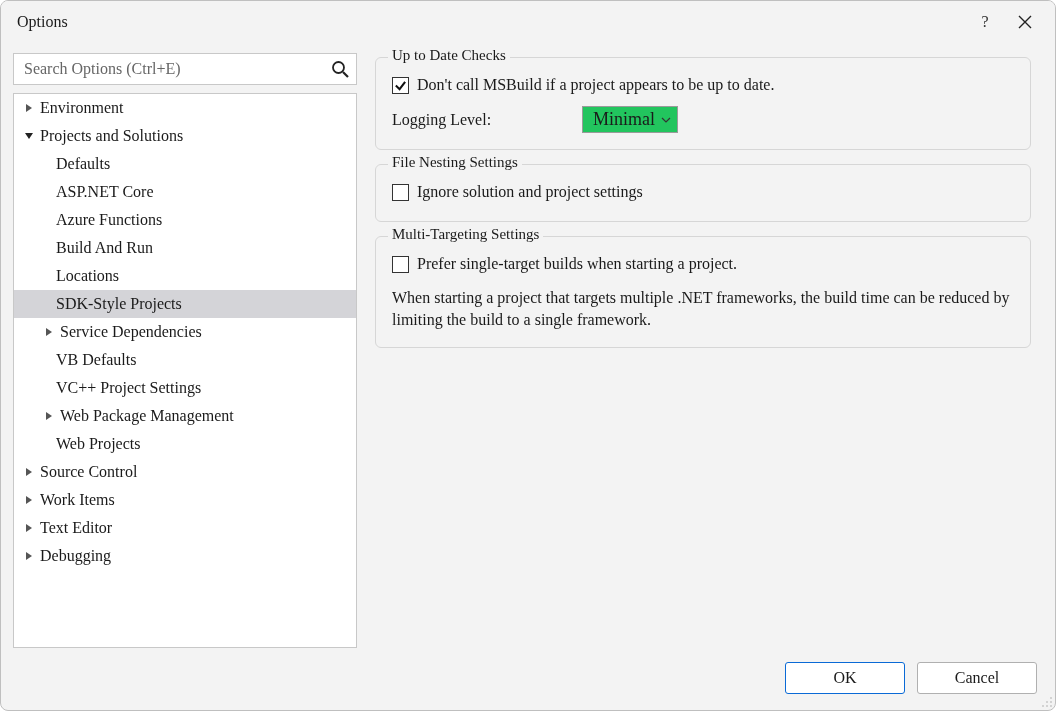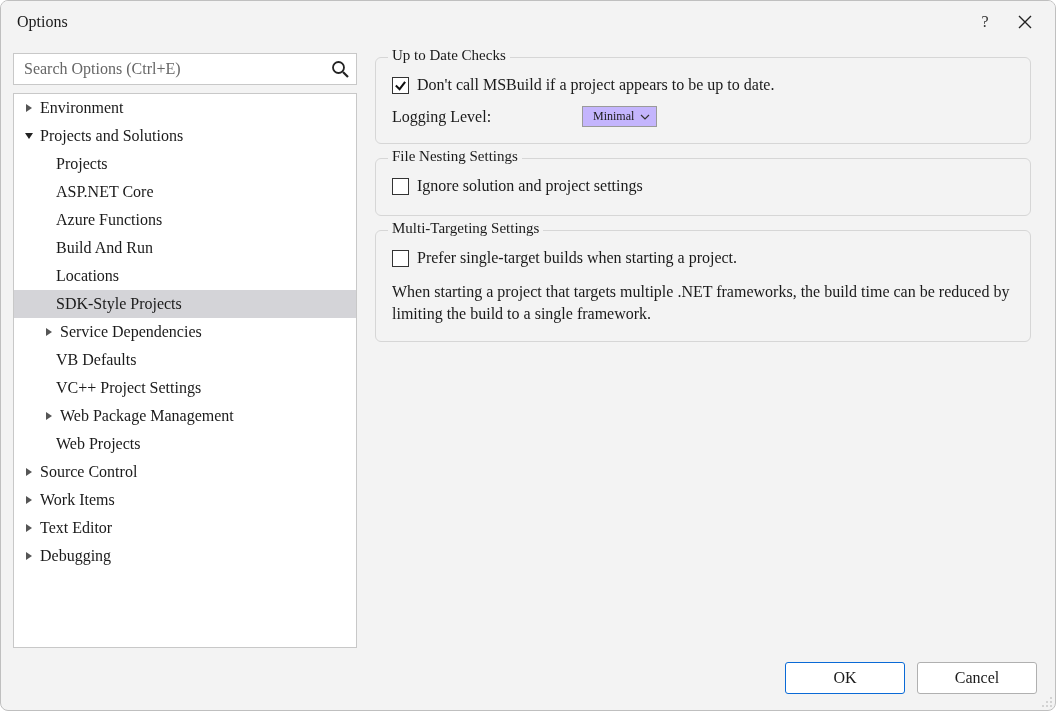--- a/index.html
+++ b/index.html
@@ -135,23 +135,23 @@
     display: inline-flex; align-items: center; justify-content: center;
     flex-shrink: 0;
     background: #fff;
   }
   .cb svg { width: 13px; height: 13px; stroke: #111; stroke-width: 2.2; fill: none; }
   .row-label { font-size: 16px; }
   .logging-row { display:flex; align-items:center; gap: 10px; margin-top:8px;}
   .logging-row .label { width: 180px; font-size:16px;}
   .select {
     border: 1px solid #9a9a9a;
-    background: #c4b5fd;
+    background: #22c55e;
     padding: 2px 22px 2px 10px;
-    font-size: 12px;
+    font-size: 18px;
     position: relative;
   }
   .select .caret {
     position: absolute; right: 6px; top: 50%; transform: translateY(-50%);
     width: 10px; height: 10px;
   }
   .desc {
     font-size: 16px;
     line-height: 22px;
     margin-top: 10px;
@@ -217,21 +217,21 @@
           </div>
           <div class="tree-item depth-0 has-expander">
             <span class="expander open">
               <svg viewBox="0 0 8 8">
                 <polygon points="0,1 8,1 4,7"></polygon>
               </svg>
             </span>
             <span class="tree-label">Projects and Solutions</span>
           </div>
           <div class="tree-item depth-1">
-            <span class="tree-label">Projects</span>
+            <span class="tree-label">Defaults</span>
           </div>
           <div class="tree-item depth-1">
             <span class="tree-label">ASP.NET Core</span>
           </div>
           <div class="tree-item depth-1">
             <span class="tree-label">Azure Functions</span>
           </div>
           <div class="tree-item depth-1">
             <span class="tree-label">Build And Run</span>
           </div>

